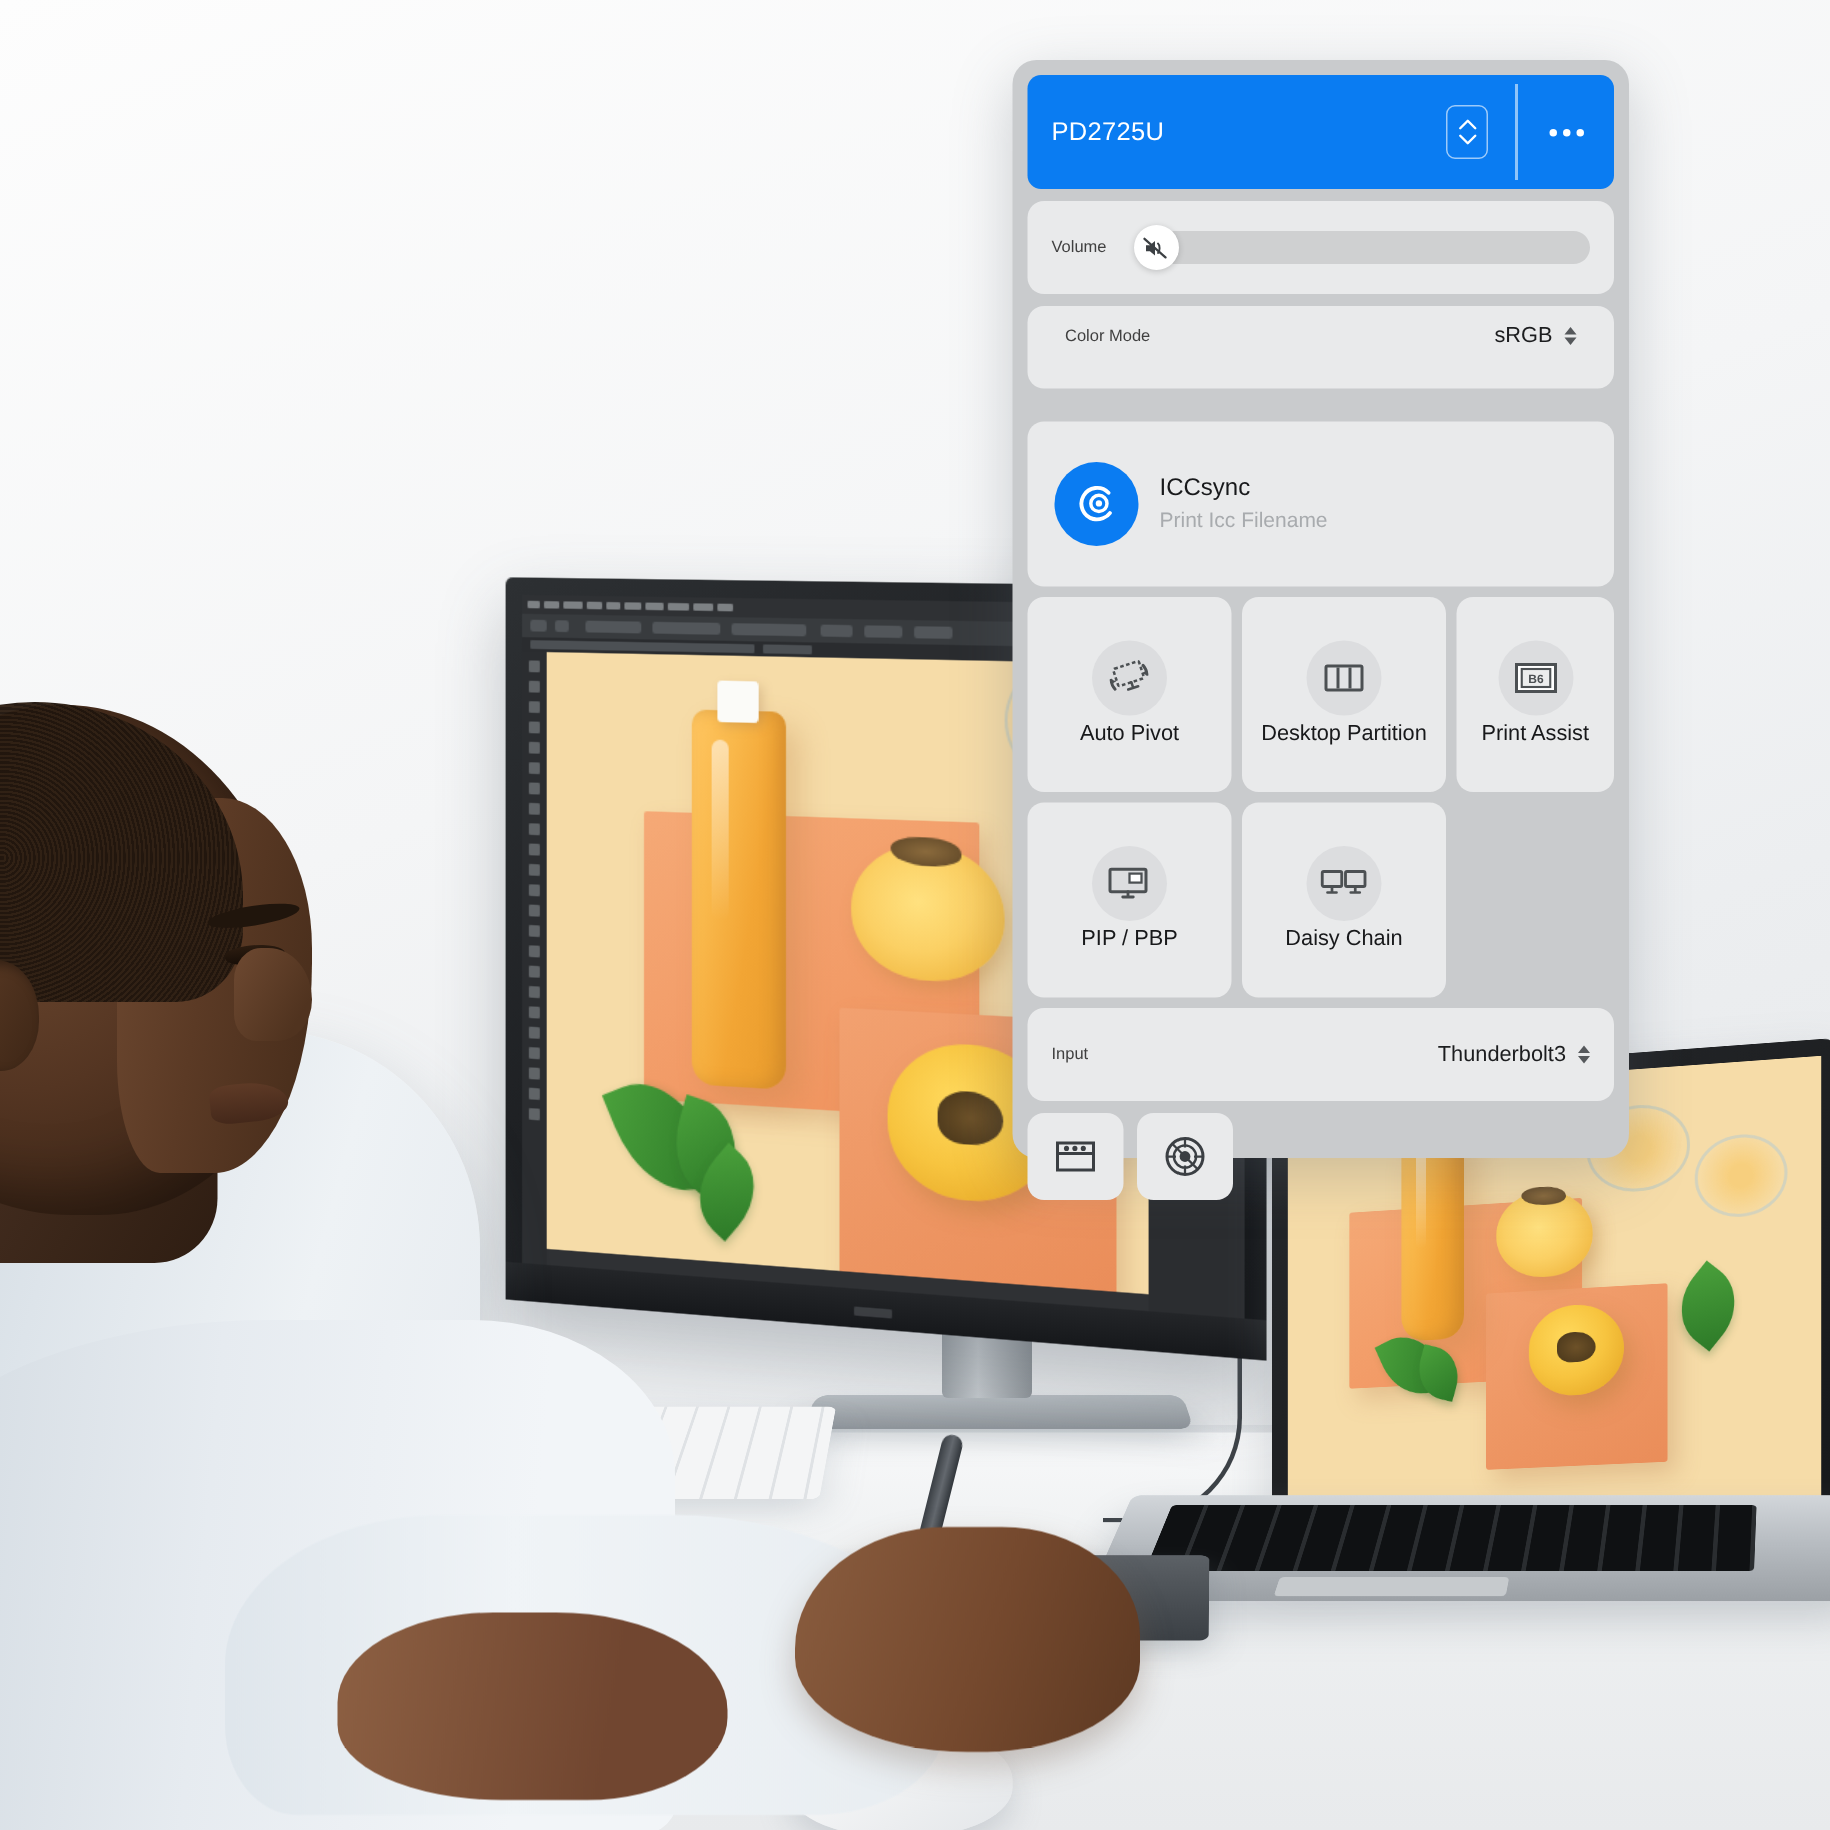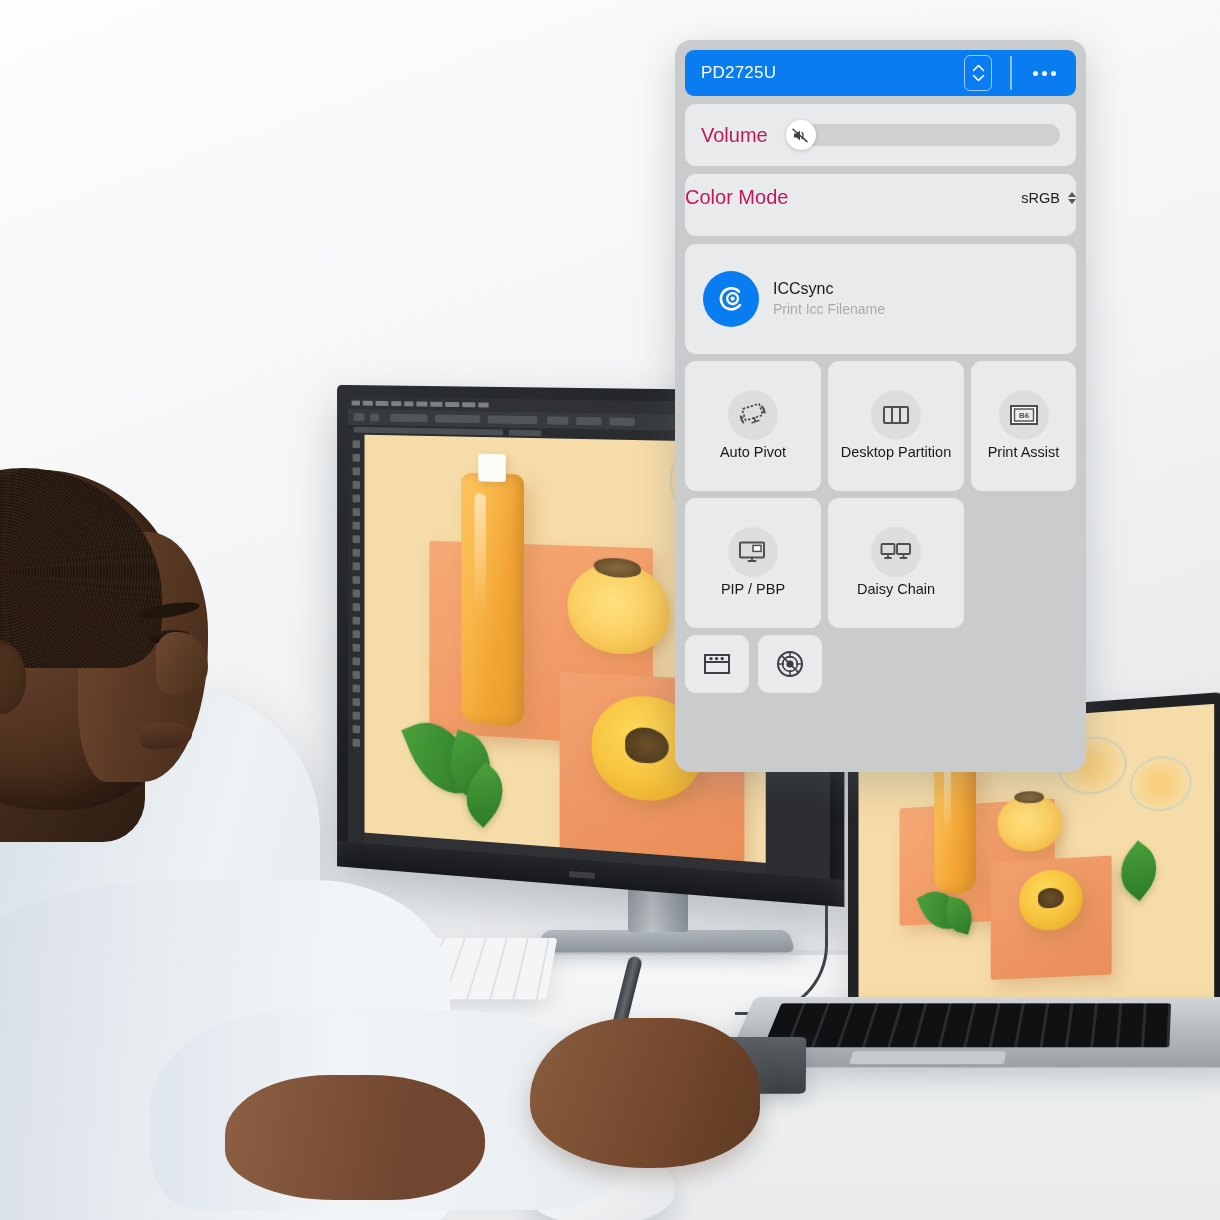--- a/index.html
+++ b/index.html
@@ -173,43 +173,43 @@
     box-shadow:0 14px 26px rgba(140,150,160,.28);
     background-image:repeating-linear-gradient(90deg,#f4f5f6 0 20px,#dfe2e5 20px 22px),
       repeating-linear-gradient(0deg,#f7f8f9 0 20px,#dfe2e5 20px 22px);}
 
   
   .panel{position:absolute;left:675px;top:40px;width:411px;height:732px;
     background:#c9cbcd;border-radius:16px;padding:10px;box-sizing:border-box;
     box-shadow:0 12px 40px rgba(90,100,110,.28);}
   .row{display:flex;gap:7px;margin-bottom:7px;}
 
-  .hdr{display:flex;height:46px;border-radius:9px;overflow:hidden;
+  .hdr{display:flex;height:76px;border-radius:9px;overflow:hidden;
     background:#0a7cf2;margin-bottom:8px;}
   .hdr-main{flex:1;display:flex;align-items:center;justify-content:space-between;
     padding:0 14px 0 16px;position:relative;}
   .hdr-main:after{content:"";position:absolute;right:0;top:6px;bottom:6px;width:2px;
     background:rgba(255,255,255,.55);}
   .hdr-title{color:#fff;font-size:17px;letter-spacing:.2px;}
   .spinner{width:26px;height:34px;border:1px solid rgba(255,255,255,.6);border-radius:6px;
     display:flex;flex-direction:column;align-items:center;justify-content:center;gap:2px;
     margin-right:6px;}
   .hdr-more{width:64px;display:flex;align-items:center;justify-content:center;}
   .dots{display:flex;gap:4px;}
   .dots i{width:5px;height:5px;border-radius:50%;background:#fff;display:block;}
 
   .card{background:#e9eaeb;border-radius:11px;}
   .vol-card{height:62px;display:flex;align-items:center;padding:0 16px;margin-bottom:8px;}
-  .lbl{font-size:20px;color:#be185d;}
+  .lbl{font-size:11px;color:#404040;}
   .vol-slider{flex:1;margin-left:22px;height:22px;border-radius:11px;background:#cfd0d1;
     position:relative;display:flex;align-items:center;}
   .vol-knob{position:absolute;left:-4px;width:30px;height:30px;border-radius:50%;background:#fff;
     box-shadow:0 1px 4px rgba(0,0,0,.18);display:flex;align-items:center;justify-content:center;}
 
-  .cm-card{padding:12px 0 14px;margin-bottom:8px;}
+  .cm-card{padding:12px 25px 14px;margin-bottom:22px;}
   .cm-top{display:flex;align-items:center;justify-content:space-between;margin-bottom:13px;}
   .cm-val{display:flex;align-items:center;gap:8px;font-size:14.5px;color:#1c1d1f;}
   .stepper{display:flex;flex-direction:column;gap:2px;}
   .stepper b{display:block;width:0;height:0;border-left:4px solid transparent;
     border-right:4px solid transparent;}
   .stepper b.up{border-bottom:5px solid #55585b;}
   .stepper b.dn{border-top:5px solid #55585b;}
   .br-row{display:flex;align-items:center;}
   .br-slider{flex:1;margin-left:22px;height:26px;border-radius:13px;background:#fff;
     position:relative;display:flex;align-items:center;padding-left:10px;
@@ -516,20 +516,30 @@
             <path d="M8 13v4M5 17h6" stroke="#4c5053" stroke-width="1.8" stroke-linecap="round"></path>
             <rect x="17" y="3" width="13" height="10" rx="1" fill="#dcdddf" stroke="#4c5053" stroke-width="1.9"></rect>
             <path d="M23.5 13v4M20.5 17h6" stroke="#4c5053" stroke-width="1.8" stroke-linecap="round"></path>
           </svg>
         </span>
         <span class="tile-lbl">Daisy Chain</span>
       </div>
       <div style="flex:1"></div>
     </div>
 
+    <div class="card input-card">
+      <span class="lbl">Input</span>
+      <span class="cm-val">
+        <span>Thunderbolt3</span>
+        <span class="stepper">
+            <b class="up"></b>
+            <b class="dn"></b>
+          </span>
+      </span>
+    </div>
 
     <div class="btnrow">
       <div class="sqbtn">
         <span>
           <svg width="28" height="24" viewBox="0 0 28 24">
             <rect x="2" y="3" width="24" height="18" fill="none" stroke="#3b3f43" stroke-width="2"></rect>
             <path d="M2 10h24" stroke="#3b3f43" stroke-width="2"></path>
             <circle cx="8" cy="6.6" r="1.7" fill="#3b3f43"></circle>
             <circle cx="13.6" cy="6.6" r="1.7" fill="#3b3f43"></circle>
             <circle cx="19.2" cy="6.6" r="1.7" fill="#3b3f43"></circle>

